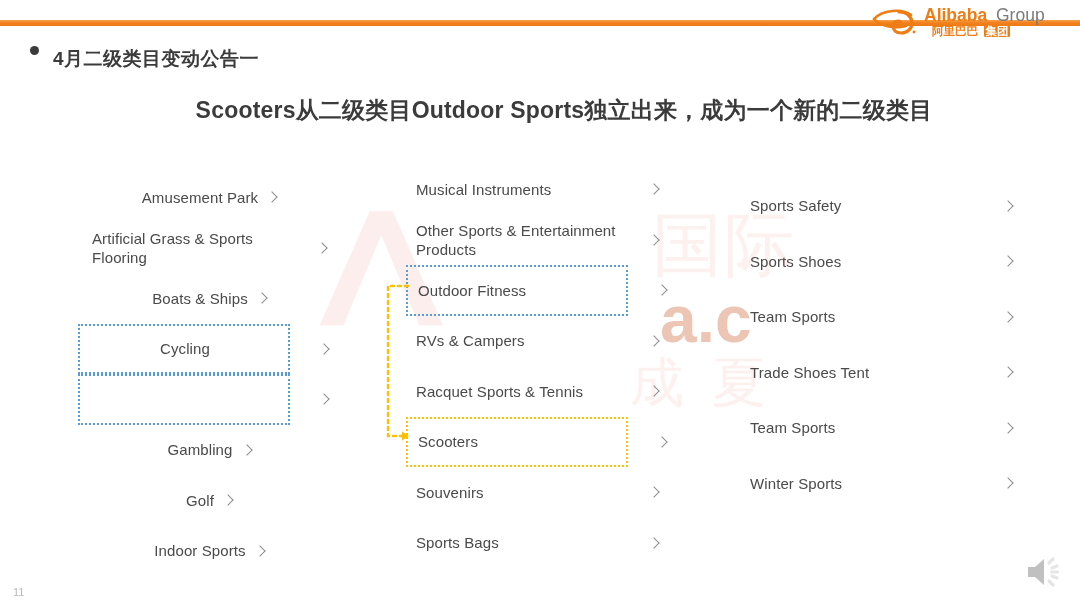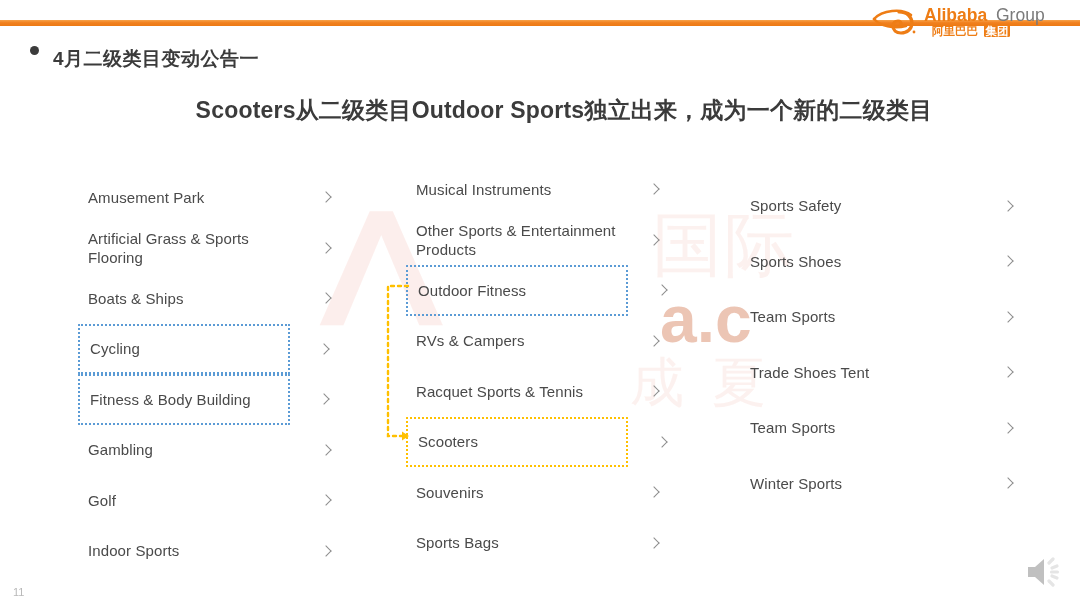--- a/index.html
+++ b/index.html
@@ -150,21 +150,21 @@
   #col-2 { left: 406px; top: 164px; width: 258px; }
   #col-3 { left: 740px; top: 178px; width: 278px; }
 
   .cat-row {
     position: relative;
     display: flex;
     align-items: center;
     justify-content: space-between;
     box-sizing: border-box;
   }
-  #col-1 .cat-row { height: 50.5px; }
+  #col-1 .cat-row { height: 50.5px; justify-content: center; }
   #col-2 .cat-row { height: 50.5px; }
   #col-3 .cat-row { height: 55.5px; }
 
   .cat-label {
     font-size: 15px;
     color: #4a4a4a;
     line-height: 1.28;
     letter-spacing: .1px;
     padding-left: 10px;
     padding-right: 8px;
@@ -291,21 +291,20 @@
       </div>
       <div class="cat-row">
         <span class="cat-label">Boats &amp; Ships</span>
         <span class="chev"></span>
       </div>
       <div class="cat-row hl-blue">
         <span class="cat-label">Cycling</span>
         <span class="chev"></span>
       </div>
       <div class="cat-row hl-blue">
-        <span class="cat-label">Fitness &amp; Body Building</span>
         <span class="chev"></span>
       </div>
       <div class="cat-row">
         <span class="cat-label">Gambling</span>
         <span class="chev"></span>
       </div>
       <div class="cat-row">
         <span class="cat-label">Golf</span>
         <span class="chev"></span>
       </div>

